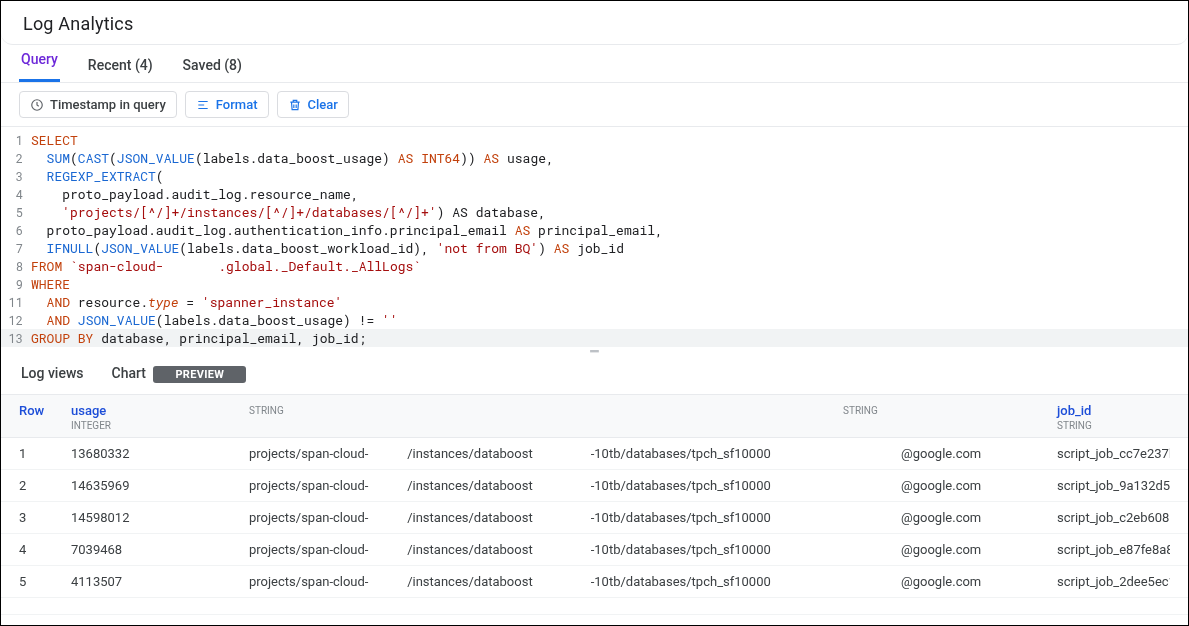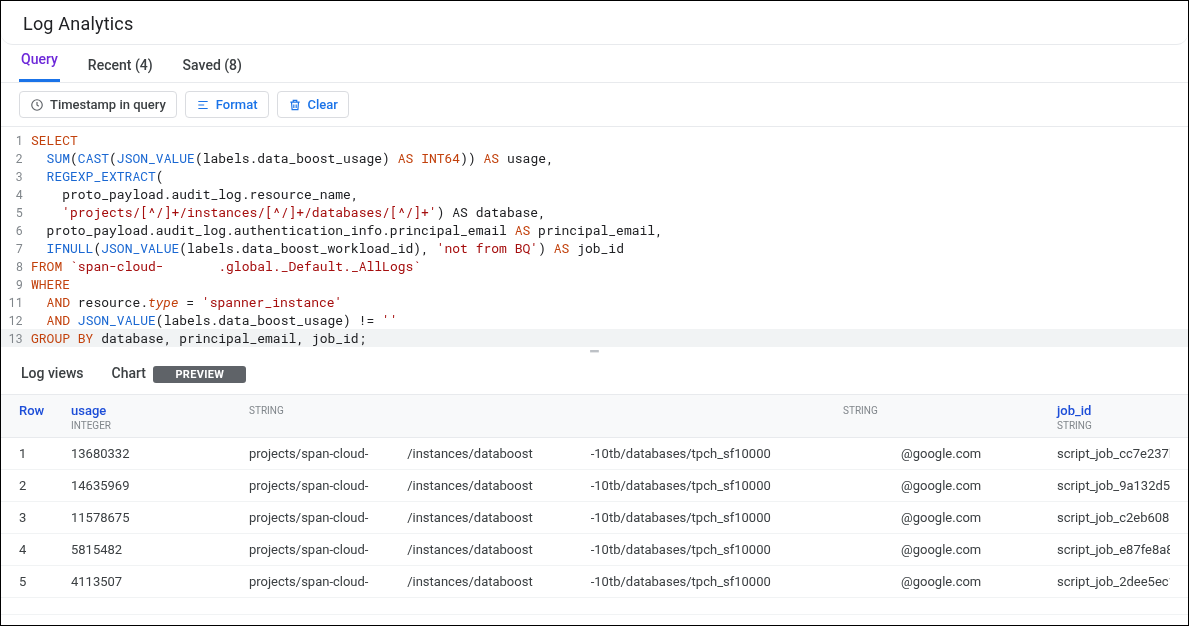--- a/index.html
+++ b/index.html
@@ -174,28 +174,28 @@
       </div>
       <div class="trow">
         <div class="col-row">2</div>
         <div class="col-usage">14635969</div>
         <div class="col-db">projects/span-cloud-<span class="redact">xxxxxx</span>/instances/databoost<span class="redact">xxxxxxxxx</span>-10tb/databases/tpch_sf10000</div>
         <div class="col-email"><span class="redact">xxxxxxxxx</span>@google.com</div>
         <div class="col-job">script_job_9a132d5d7</div>
       </div>
       <div class="trow">
         <div class="col-row">3</div>
-        <div class="col-usage">11578675</div>
+        <div class="col-usage">14598012</div>
         <div class="col-db">projects/span-cloud-<span class="redact">xxxxxx</span>/instances/databoost<span class="redact">xxxxxxxxx</span>-10tb/databases/tpch_sf10000</div>
         <div class="col-email"><span class="redact">xxxxxxxxx</span>@google.com</div>
         <div class="col-job">script_job_c2eb60835</div>
       </div>
       <div class="trow">
         <div class="col-row">4</div>
-        <div class="col-usage">5815482</div>
+        <div class="col-usage">7039468</div>
         <div class="col-db">projects/span-cloud-<span class="redact">xxxxxx</span>/instances/databoost<span class="redact">xxxxxxxxx</span>-10tb/databases/tpch_sf10000</div>
         <div class="col-email"><span class="redact">xxxxxxxxx</span>@google.com</div>
         <div class="col-job">script_job_e87fe8a8a</div>
       </div>
       <div class="trow">
         <div class="col-row">5</div>
         <div class="col-usage">4113507</div>
         <div class="col-db">projects/span-cloud-<span class="redact">xxxxxx</span>/instances/databoost<span class="redact">xxxxxxxxx</span>-10tb/databases/tpch_sf10000</div>
         <div class="col-email"><span class="redact">xxxxxxxxx</span>@google.com</div>
         <div class="col-job">script_job_2dee5ec16</div>

